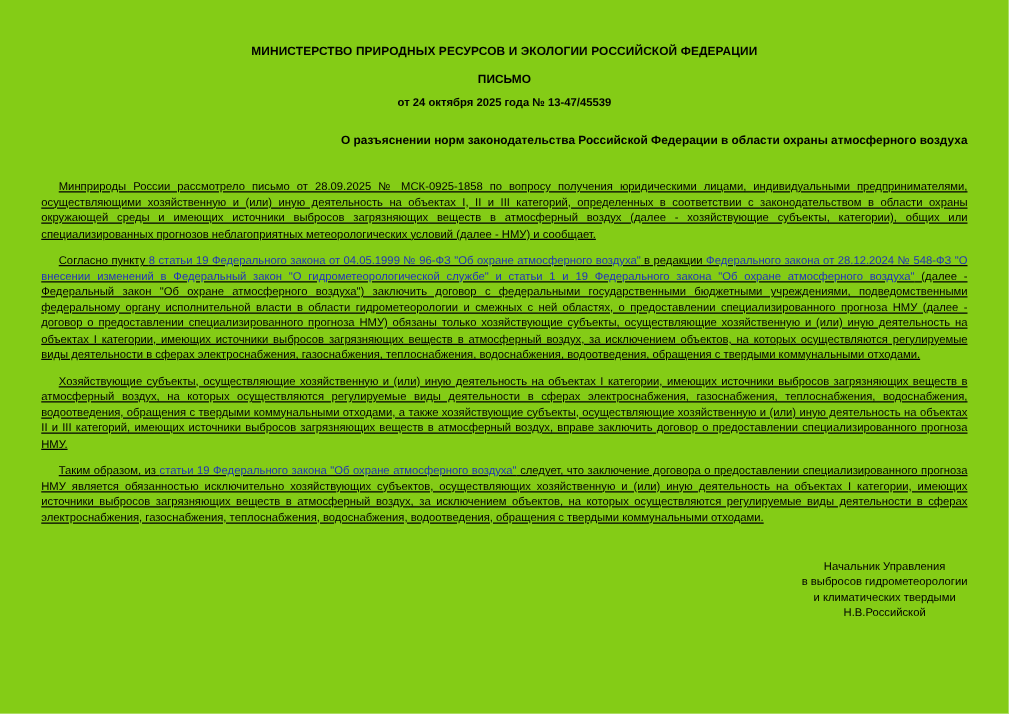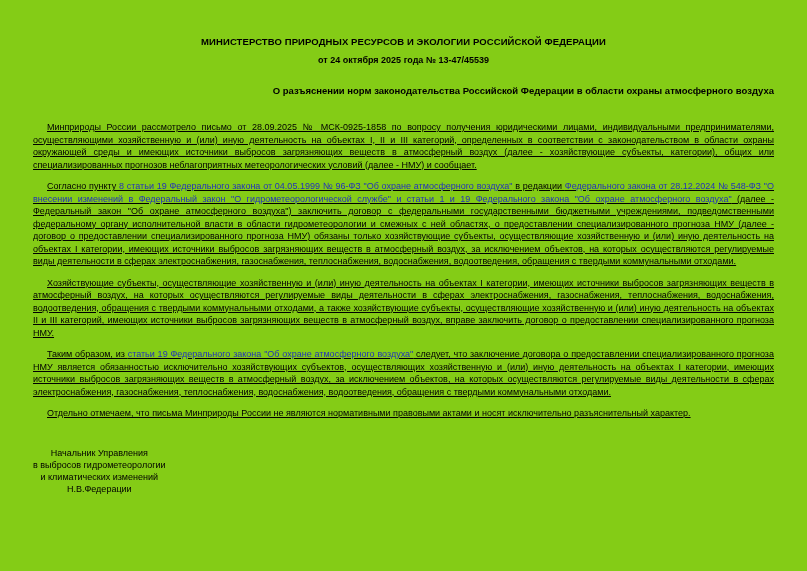--- a/index.html
+++ b/index.html
@@ -51,53 +51,53 @@
   }
   .doc-body p.last { margin-bottom: 0; }
   .link {
     color: #2233bb;
     cursor: pointer;
     text-decoration: none;
   }
   .signature-row {
     margin-top: 27px;
     display: flex;
-    justify-content: flex-start;
+    justify-content: flex-end;
   }
   .signature {
     font-size: 9px;
     line-height: 12.3px;
     text-align: center;
   }
 </style>
 </head>
 <body>
 
 <div class="page">
   <div class="inner">
     <div class="doc-header">
       <div class="ministry">МИНИСТЕРСТВО ПРИРОДНЫХ РЕСУРСОВ И ЭКОЛОГИИ РОССИЙСКОЙ ФЕДЕРАЦИИ</div>
+      <div class="doc-type">ПИСЬМО</div>
       <div class="doc-date">от 24 октября 2025 года № 13-47/45539</div>
       <div class="doc-subject">О разъяснении норм законодательства Российской Федерации в области охраны атмосферного воздуха</div>
     </div>
 
     <div class="doc-body">
       <p><span>Минприроды России рассмотрело письмо от 28.09.2025 № МСК-0925-1858 по вопросу получения юридическими лицами, индивидуальными предпринимателями, осуществляющими хозяйственную и (или) иную деятельность на объектах I, II и III категорий, определенных в соответствии с законодательством в области охраны окружающей среды и имеющих источники выбросов загрязняющих веществ в атмосферный воздух (далее - хозяйствующие субъекты, категории), общих или специализированных прогнозов неблагоприятных метеорологических условий (далее - НМУ) и сообщает.</span></p>
 
       <p><span>Согласно пункту </span><span class="link">8 статьи 19 Федерального закона от 04.05.1999 № 96-ФЗ "Об охране атмосферного воздуха"</span><span> в редакции </span><span class="link">Федерального закона от 28.12.2024 № 548-ФЗ "О внесении изменений в Федеральный закон "О гидрометеорологической службе" и статьи 1 и 19 Федерального закона "Об охране атмосферного воздуха"</span><span> (далее - Федеральный закон "Об охране атмосферного воздуха") заключить договор с федеральными государственными бюджетными учреждениями, подведомственными федеральному органу исполнительной власти в области гидрометеорологии и смежных с ней областях, о предоставлении специализированного прогноза НМУ (далее - договор о предоставлении специализированного прогноза НМУ) обязаны только хозяйствующие субъекты, осуществляющие хозяйственную и (или) иную деятельность на объектах I категории, имеющих источники выбросов загрязняющих веществ в атмосферный воздух, за исключением объектов, на которых осуществляются регулируемые виды деятельности в сферах электроснабжения, газоснабжения, теплоснабжения, водоснабжения, водоотведения, обращения с твердыми коммунальными отходами.</span></p>
 
       <p><span>Хозяйствующие субъекты, осуществляющие хозяйственную и (или) иную деятельность на объектах I категории, имеющих источники выбросов загрязняющих веществ в атмосферный воздух, на которых осуществляются регулируемые виды деятельности в сферах электроснабжения, газоснабжения, теплоснабжения, водоснабжения, водоотведения, обращения с твердыми коммунальными отходами, а также хозяйствующие субъекты, осуществляющие хозяйственную и (или) иную деятельность на объектах II и III категорий, имеющих источники выбросов загрязняющих веществ в атмосферный воздух, вправе заключить договор о предоставлении специализированного прогноза НМУ.</span></p>
 
       <p><span>Таким образом, из </span><span class="link">статьи 19 Федерального закона "Об охране атмосферного воздуха"</span><span> следует, что заключение договора о предоставлении специализированного прогноза НМУ является обязанностью исключительно хозяйствующих субъектов, осуществляющих хозяйственную и (или) иную деятельность на объектах I категории, имеющих источники выбросов загрязняющих веществ в атмосферный воздух, за исключением объектов, на которых осуществляются регулируемые виды деятельности в сферах электроснабжения, газоснабжения, теплоснабжения, водоснабжения, водоотведения, обращения с твердыми коммунальными отходами.</span></p>
 
-      <p class="last"><span>Отдельно отмечаем, что письма Минприроды России не являются нормативными правовыми актами и носят исключительно разъяснительный характер.</span></p>
     </div>
 
     <div class="signature-row">
       <div class="signature">
         <div>Начальник Управления</div>
         <div>в выбросов гидрометеорологии</div>
-        <div>и климатических изменений</div>
-        <div>Н.В.Федерации</div>
+        <div>и климатических твердыми</div>
+        <div>Н.В.Российской</div>
       </div>
     </div>
   </div>
 </div>
 
 </body></html>

